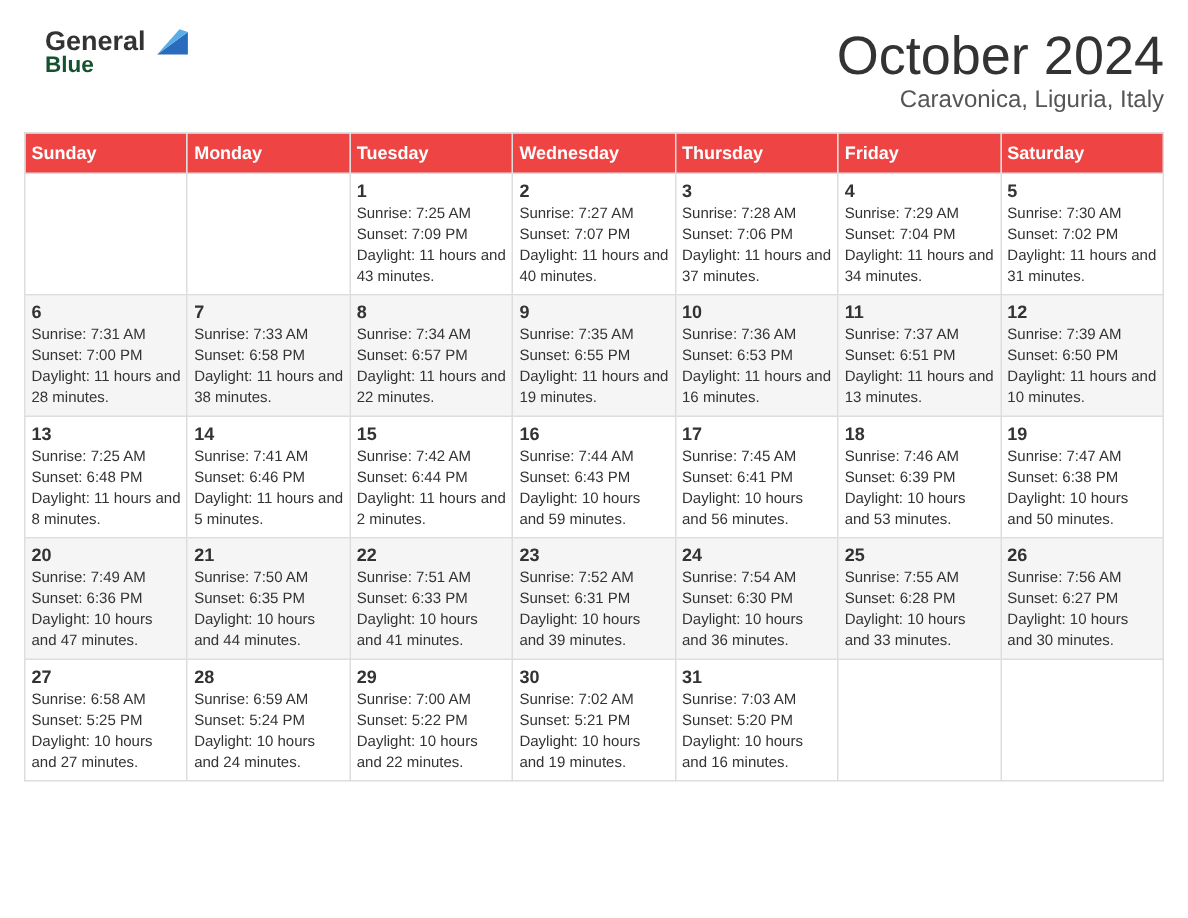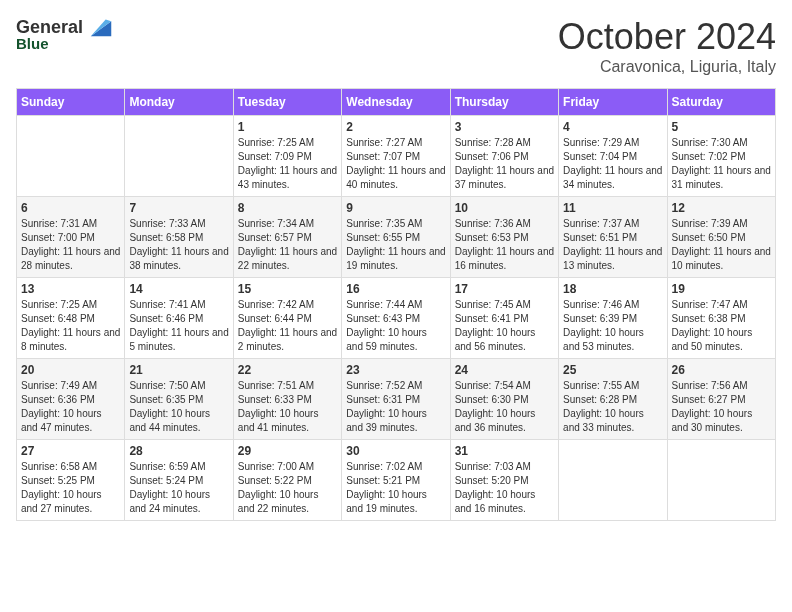--- a/index.html
+++ b/index.html
@@ -8,20 +8,21 @@
       background: #fff;
       width: 792px;
       min-height: 612px;
       padding: 16px;
     }
     .header {
       display: flex;
       justify-content: space-between;
       align-items: flex-start;
       margin-bottom: 12px;
+      margin-left: 14px;
     }
     .logo {
       display: flex;
       align-items: center;
     }
     .logo-text {
       display: flex;
       flex-direction: column;
       line-height: 1.1;
     }
@@ -41,21 +42,21 @@
     }
     .subtitle {
       font-size: 16px;
       color: #555;
     }
     table {
       width: 100%;
       border-collapse: collapse;
     }
     th {
-      background-color: #8b5cf6;
+      background-color: #ef4444;
       color: #fff;
       font-size: 12px;
       font-weight: bold;
       padding: 6px 4px;
       text-align: left;
       border: 1px solid #ddd;
     }
     td {
       vertical-align: top;
       border: 1px solid #ddd;

